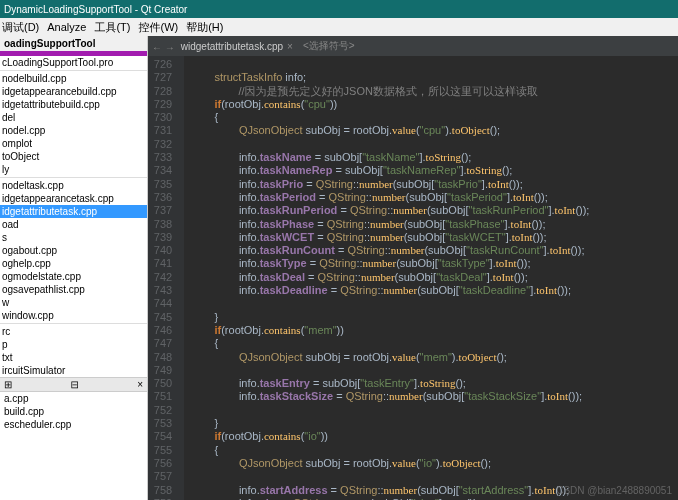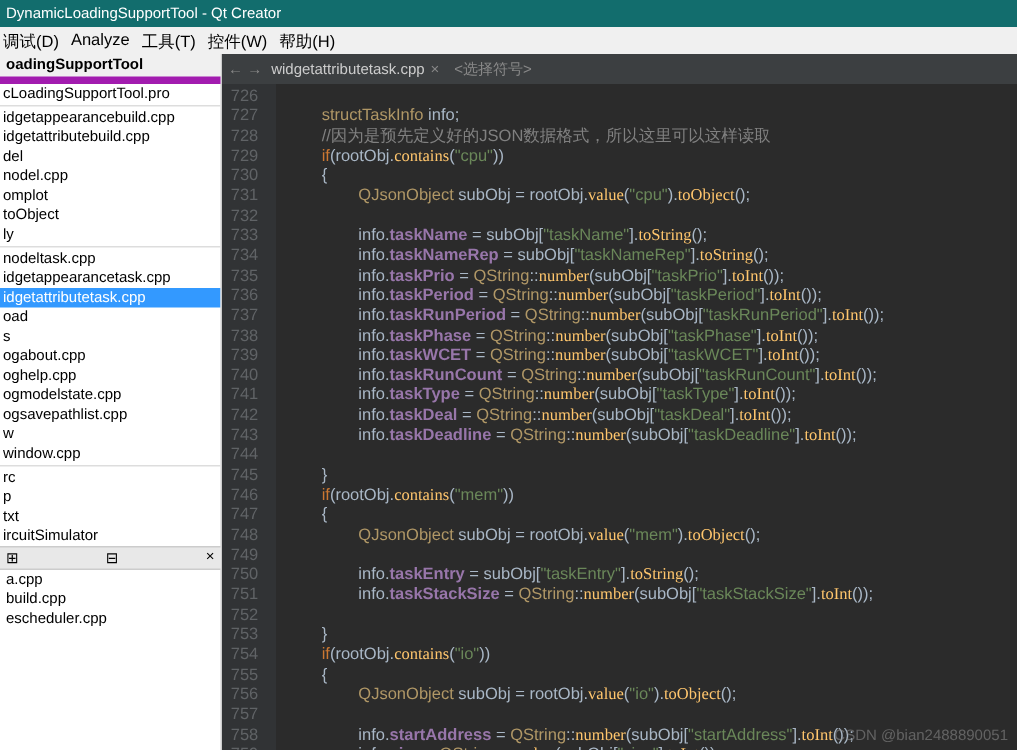--- a/index.html
+++ b/index.html
@@ -19,24 +19,24 @@
 .open-docs .item { padding: 1px 4px; white-space: nowrap; overflow: hidden; }
 .editor { flex: 1; background: #2b2b2b; display: flex; flex-direction: column; }
 .tabbar { height: 20px; background: #3c3f41; display: flex; align-items: center; padding-left: 4px; color: #bbb; font-size: 10px; }
 .tabbar .nav { color: #888; margin-right: 6px; }
 .tabbar .file { color: #ccc; margin-right: 4px; }
 .tabbar .close { color: #888; margin-right: 10px; }
 .tabbar .symbol { color: #888; }
 .code-area { flex: 1; display: flex; overflow: hidden; font-family: Consolas, monospace; font-size: 11px; line-height: 13.3px; }
 .gutter { width: 36px; background: #313335; color: #606366; text-align: center; padding-right: 6px; padding-top: 2px; }
 .code { flex: 1; background: #2b2b2b; color: #a9b7c6; padding-top: 2px; padding-left: 6px; white-space: pre; overflow: hidden; }
-.code .kw { color: #cc7832; font-weight: normal; }
+.code .kw { color: #cc7832; font-weight: bold; }
 .code .ty { color: #b09766; }
 .code .str { color: #6a8759; }
-.code .cm { color: #808080; }
+.code .cm { color: #808080; margin-left: 24px; }
 .code .fn { color: #ffc66d; font-family: Liberation Serif, serif; }
 .code .fld { color: #9876aa; font-weight: bold; }
 .watermark { position: absolute; bottom: 4px; right: 6px; color: #888; font-size: 10px; opacity: 0.6; }
 </style>
 </head>
 <body>
 
 <div class="titlebar">
   <span>DynamicLoadingSupportTool - Qt Creator</span>
 </div>
@@ -47,20 +47,21 @@
     <span>控件(W)</span>
     <span>帮助(H)</span>
   </div>
 
 <div class="main">
   <div class="left">
     <div class="left-hdr">oadingSupportTool</div>
     <div class="project" id="project">
         <div class="item">cLoadingSupportTool.pro</div>
         <div class="sep"></div>
+        <div class="item">nodelbuild.cpp</div>
         <div class="item">idgetappearancebuild.cpp</div>
         <div class="item">idgetattributebuild.cpp</div>
         <div class="item">del</div>
         <div class="item">nodel.cpp</div>
         <div class="item">omplot</div>
         <div class="item">toObject</div>
         <div class="item">ly</div>
         <div class="sep"></div>
         <div class="item">nodeltask.cpp</div>
         <div class="item">idgetappearancetask.cpp</div>

